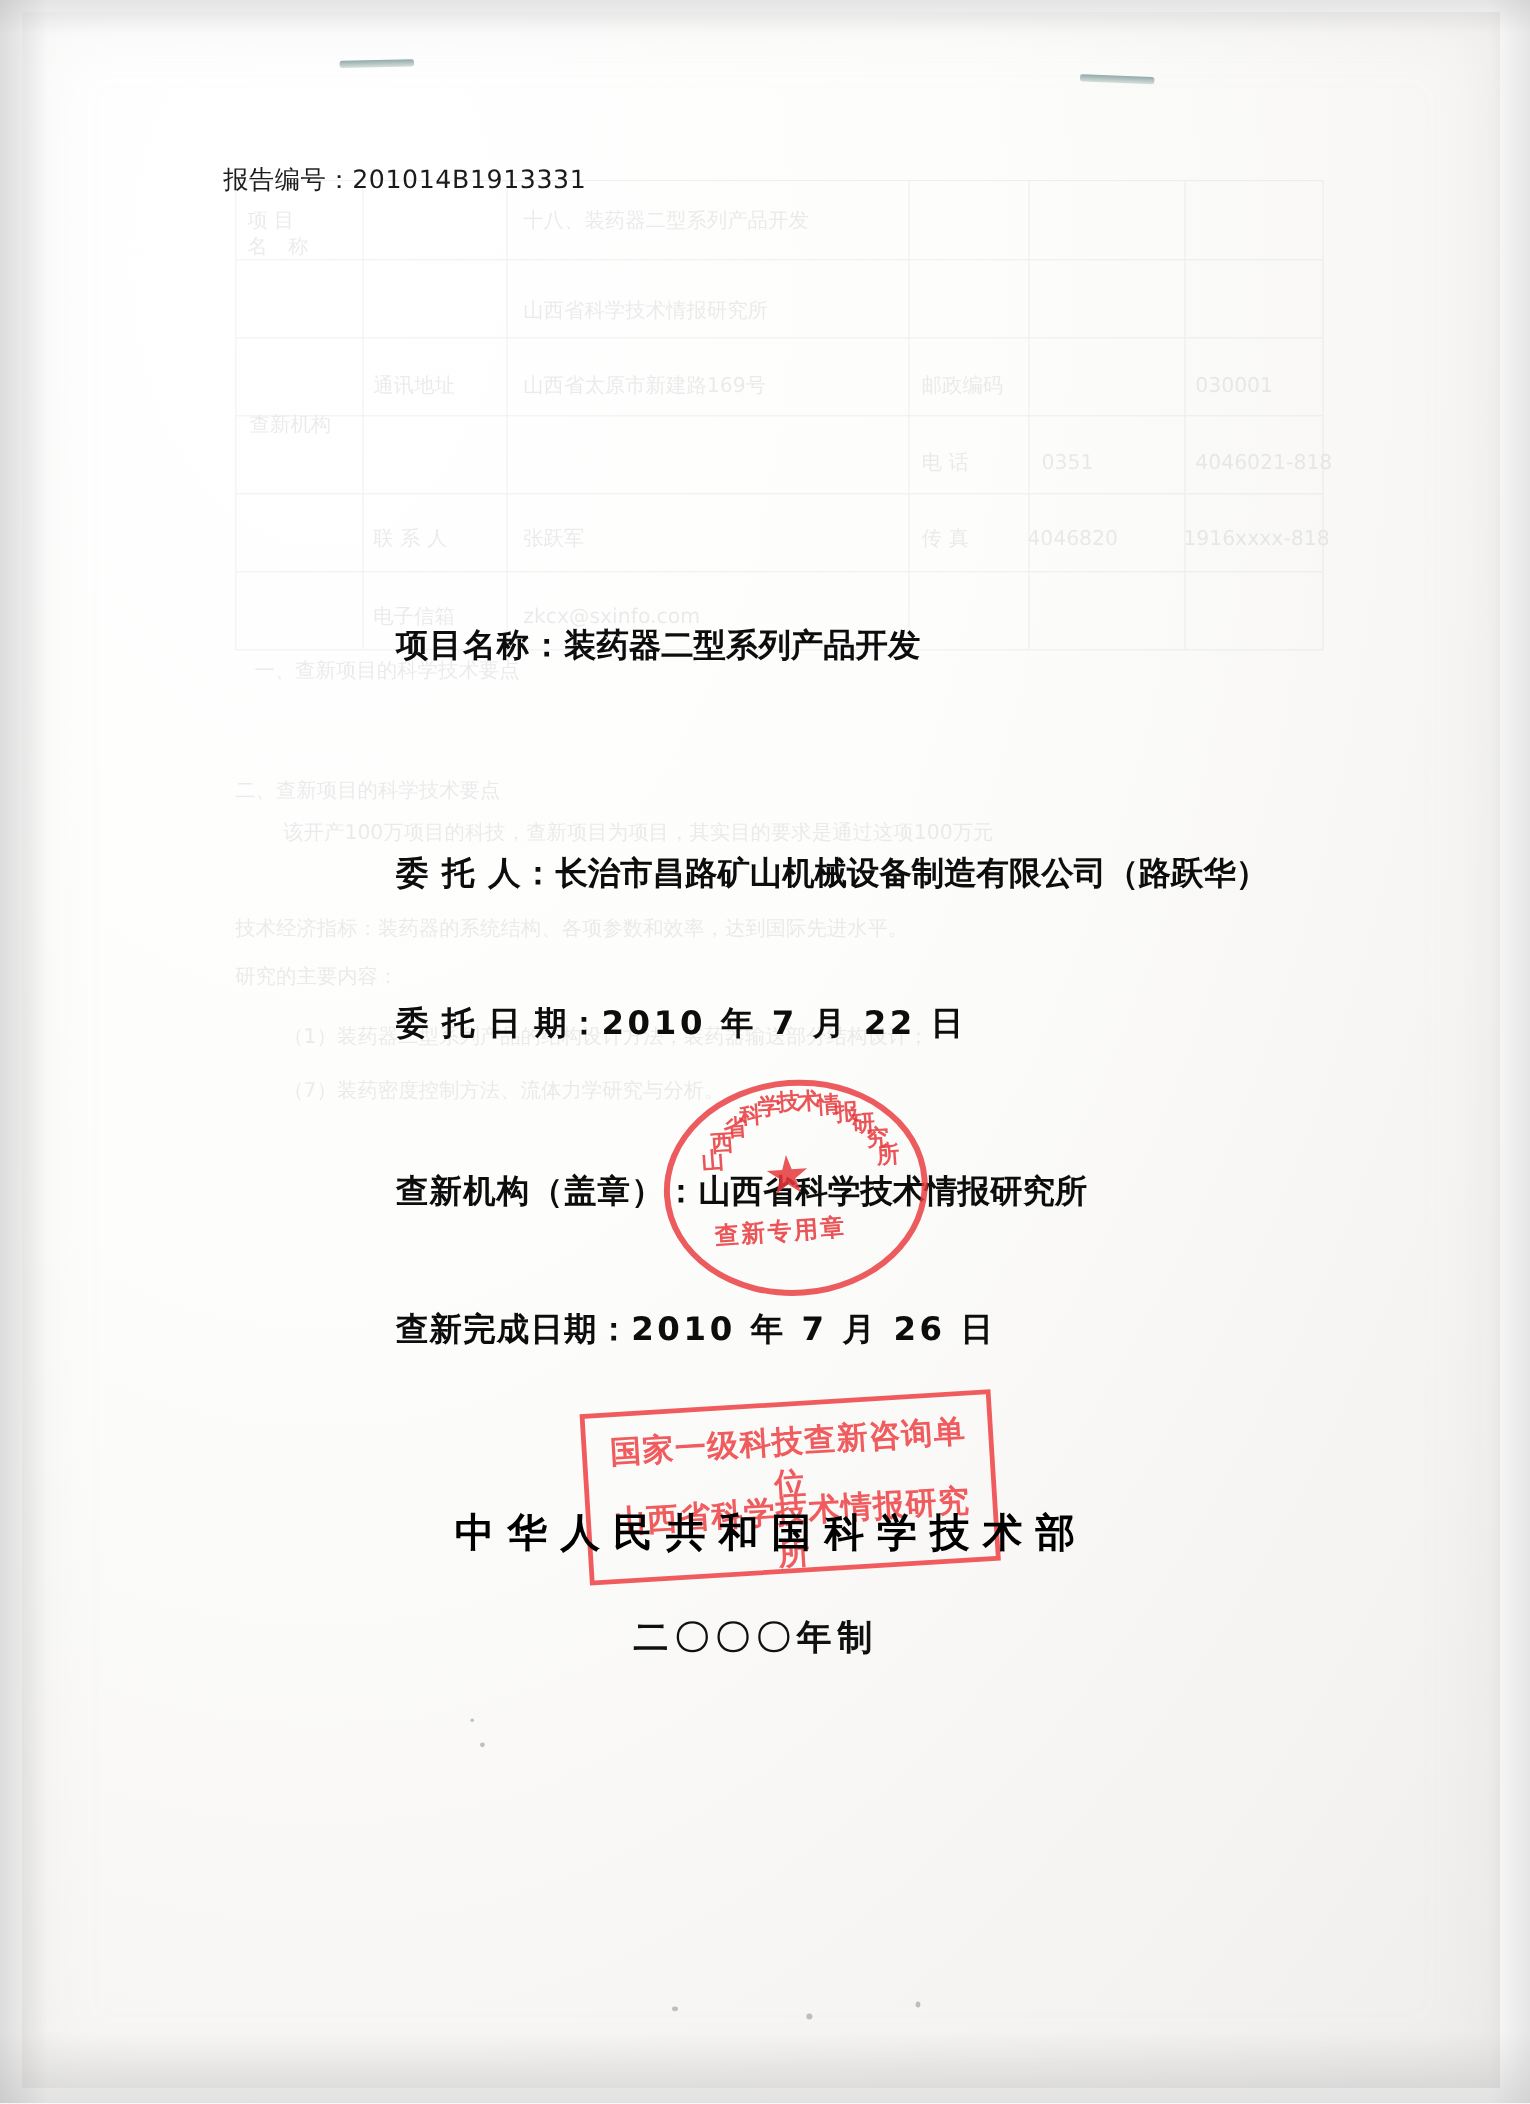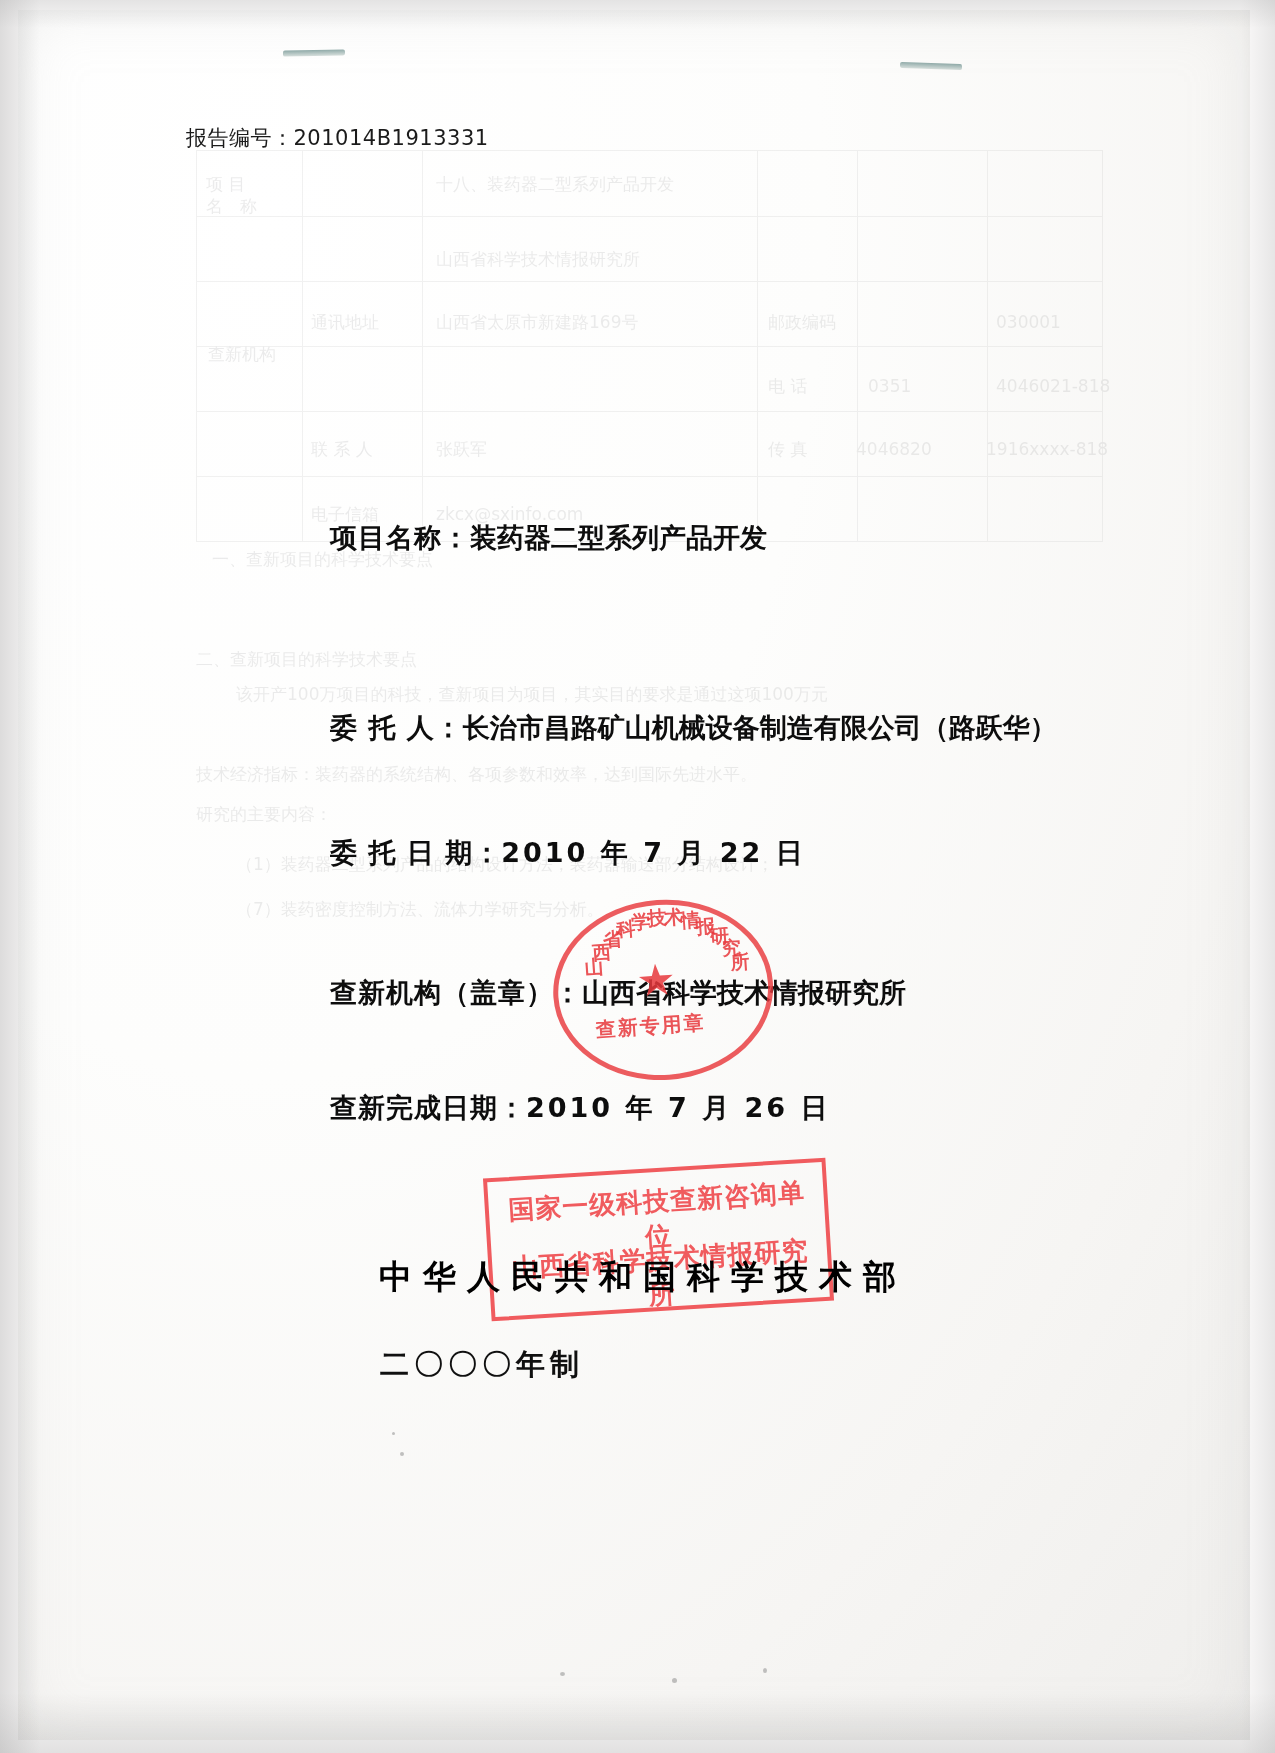--- a/index.html
+++ b/index.html
@@ -84,21 +84,21 @@
     border: 1px solid #9a9a9a;
   }
   .bleed .tbl .r { position: absolute; left: 0; width: 905px; border-top: 1px solid #9a9a9a; }
   .bleed .tbl .c { position: absolute; top: 0; height: 390px; border-left: 1px solid #9a9a9a; }
   .bleed .txt { position: absolute; white-space: nowrap; }
 
   
   .report-no {
     position: absolute;
     left: 186px;
-    top: 124px;
+    top: 136px;
     font-size: 21px;
     color: #1b1b1b;
     letter-spacing: 0.5px;
     font-family: "DejaVu Sans", "Liberation Sans", sans-serif;
   }
   .main-title {
     position: absolute;
     left: 330px;
     top: 330px;
     width: 600px;
@@ -138,21 +138,21 @@
     font-weight: 700;
     letter-spacing: 11px;
     text-indent: 11px;
     color: #000000;
   }
   .year-made {
     position: absolute;
     left: 380px;
     top: 1345px;
     width: 500px;
-    text-align: left;
+    text-align: center;
     font-size: 29px;
     font-weight: 700;
     letter-spacing: 5px;
     color: #101010;
   }
 
   
   .seal-round {
     position: absolute;
     left: 553px;

